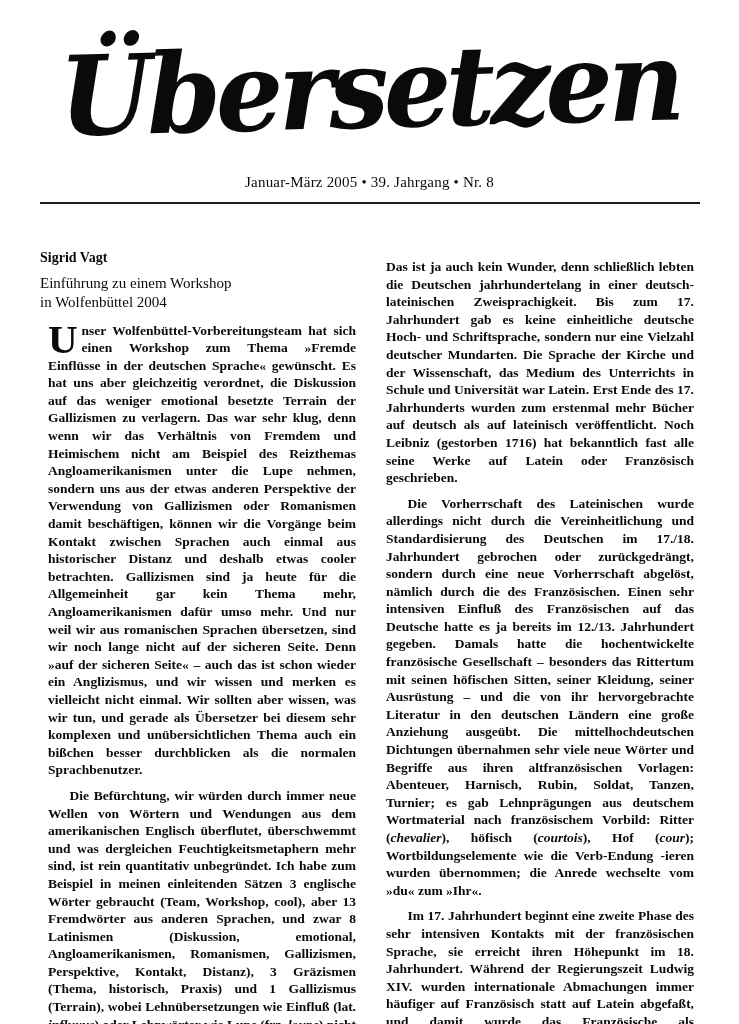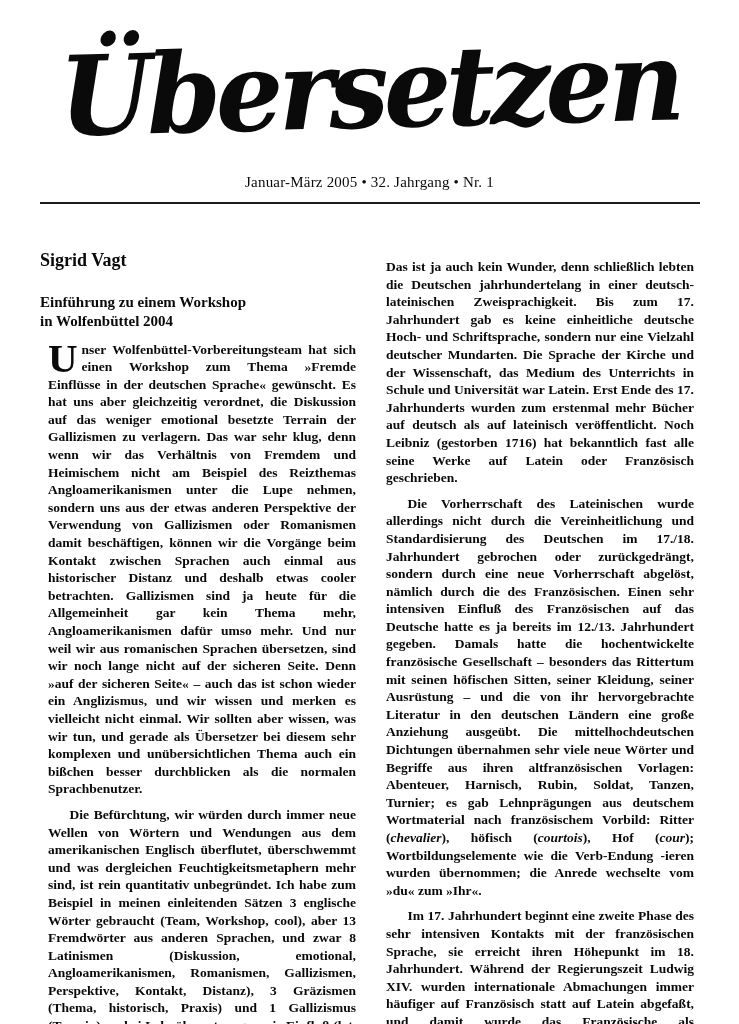--- a/index.html
+++ b/index.html
@@ -38,34 +38,34 @@
     width: 660px;
     margin: 11px auto 0 auto;
   }
   .columns {
     display: flex;
     gap: 14px;
     padding: 46px 37px 0 40px;
   }
   .col { width: 324px; }
   .author {
-    font-size: 18px;
+    font-size: 14px;
     font-weight: bold;
-    margin: 0 0 22px 0;
+    margin: 0 0 8px 0;
   }
   .title {
     font-size: 20px;
     font-weight: normal;
     letter-spacing: 0.3px;
     margin: 0 0 4px 0;
     line-height: 1.15;
   }
   .subtitle {
     font-size: 15px;
-    font-weight: bold;
+    font-weight: normal;
     margin: 0 0 10px 0;
     line-height: 1.25;
     white-space: pre-line;
   }
   .body-p {
     font-size: 13.5px;
     font-weight: bold;
     line-height: 17.6px;
     text-align: justify;
     margin: 8px;
@@ -82,21 +82,21 @@
   }
   .body-p i { }
 </style>
 </head>
 <body>
 
 <div class="page">
 
   <header class="masthead">
     <div class="logo">Übersetzen</div>
-    <div class="issue-line">Januar-März 2005 • 32. Jahrgang • Nr. 1</div>
+    <div class="issue-line">Januar-März 2005 • 39. Jahrgang • Nr. 8</div>
     <hr class="rule">
   </header>
 
   <main class="columns">
 
     <section class="col col-left">
       <div class="author">Sigrid Vagt</div>
       <h2 class="subtitle">Einführung zu einem Workshop
 in Wolfenbüttel 2004</h2>
 

